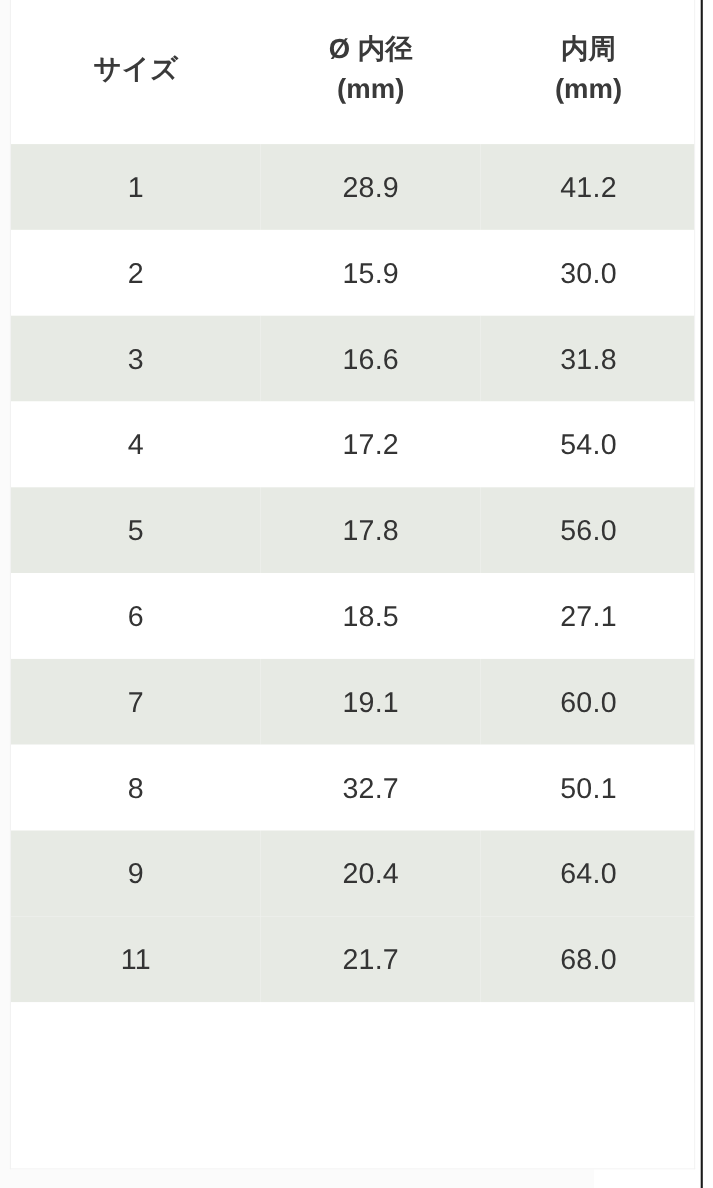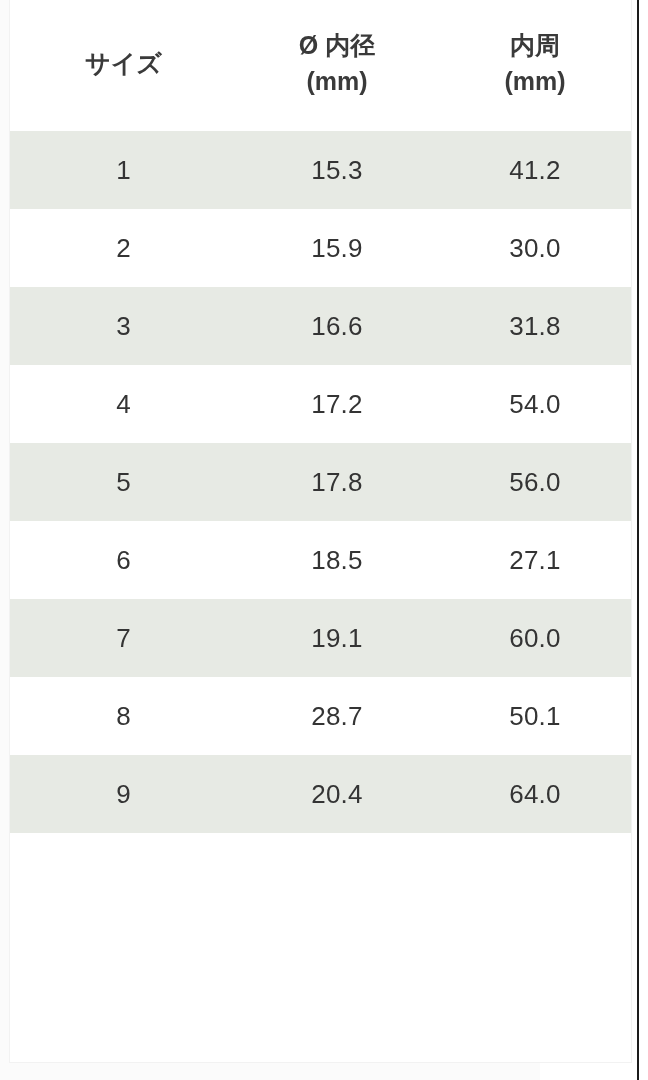--- a/index.html
+++ b/index.html
@@ -141,21 +141,21 @@
           </th>
           <th>
             <span class="hdr-line">内周</span>
             <span class="hdr-line">(mm)</span>
           </th>
         </tr>
       </thead>
       <tbody id="table-body">
           <tr class="shaded">
             <td>1</td>
-            <td>15.3</td>
+            <td>28.9</td>
             <td>41.2</td>
           </tr>
           <tr class="plain">
             <td>2</td>
             <td>15.9</td>
             <td>30.0</td>
           </tr>
           <tr class="shaded">
             <td>3</td>
             <td>16.6</td>
@@ -176,28 +176,33 @@
             <td>18.5</td>
             <td>27.1</td>
           </tr>
           <tr class="shaded">
             <td>7</td>
             <td>19.1</td>
             <td>60.0</td>
           </tr>
           <tr class="plain">
             <td>8</td>
-            <td>28.7</td>
+            <td>32.7</td>
             <td>50.1</td>
           </tr>
           <tr class="shaded">
             <td>9</td>
             <td>20.4</td>
             <td>64.0</td>
           </tr>
+          <tr class="shaded">
+            <td>11</td>
+            <td>21.7</td>
+            <td>68.0</td>
+          </tr>
         </tbody>
     </table>
 
     <div class="card-tail"></div>
   </div>
 
   <div class="right-rule"></div>
   <div class="right-gutter"></div>
 
 </div>

